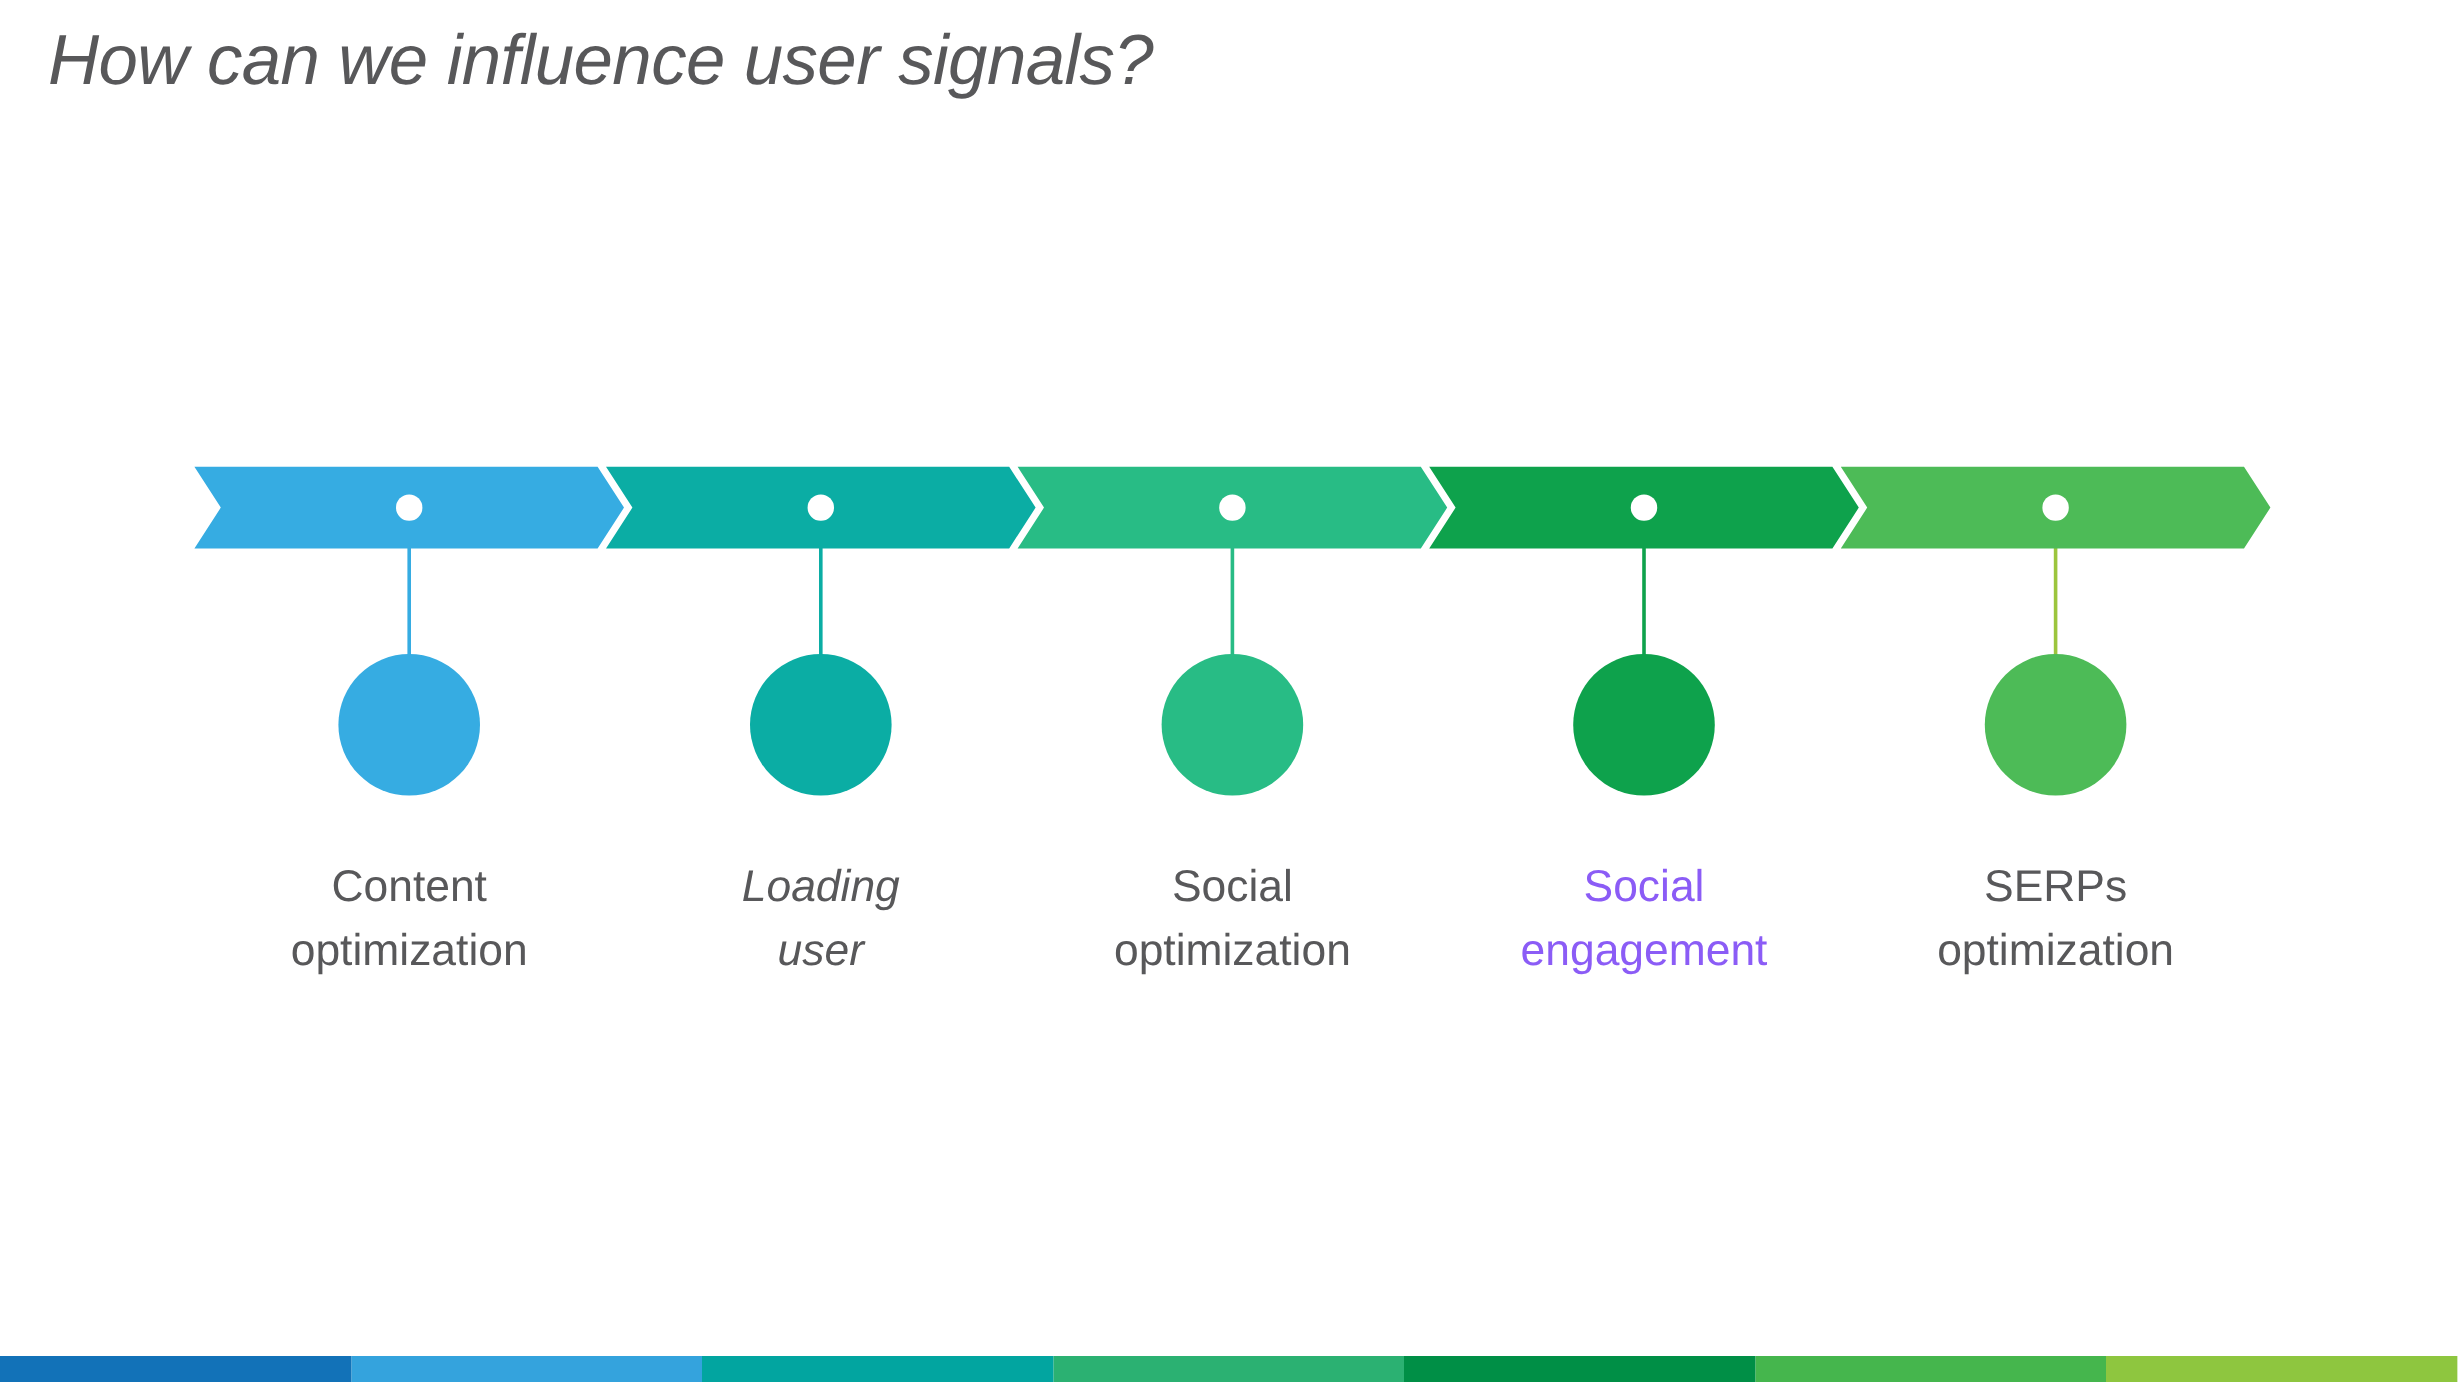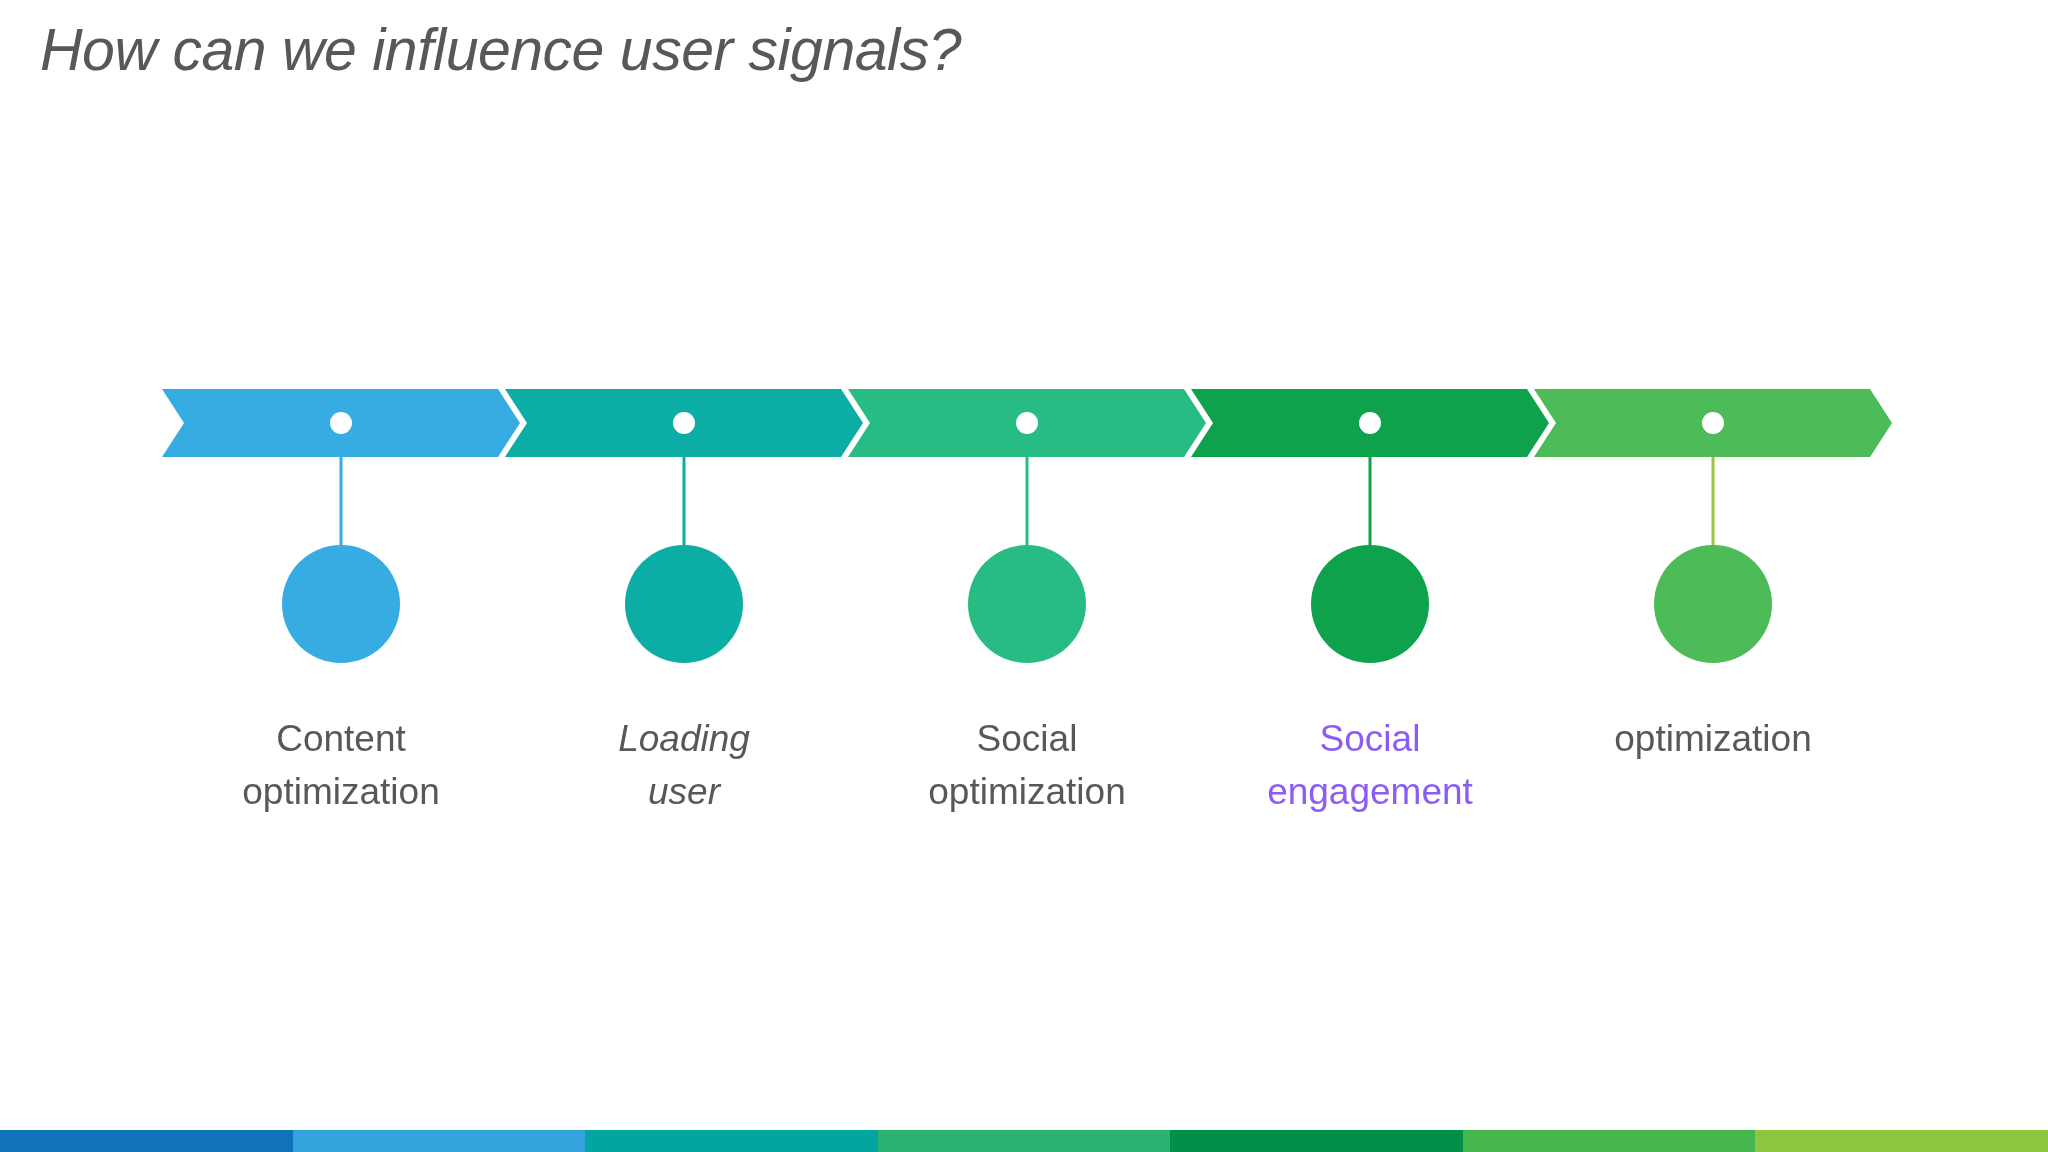--- a/index.html
+++ b/index.html
@@ -106,20 +106,21 @@
     </div>
     <div class="step-label" style="color: rgb(88, 88, 90);">
       <span>Social</span>
       <span>optimization</span>
     </div>
     <div class="step-label" style="color: #8b5cf6;">
       <span>Social</span>
       <span>engagement</span>
     </div>
     <div class="step-label" style="color: rgb(88, 88, 90);">
+      <span>SERPs</span>
       <span>optimization</span>
     </div>
   </div>
 
   <div class="footer-bar" id="footer-bar">
       <div style="background: rgb(18, 114, 184);"></div>
       <div style="background: rgb(52, 163, 221);"></div>
       <div style="background: rgb(2, 165, 160);"></div>
       <div style="background: rgb(43, 177, 114);"></div>
       <div style="background: rgb(0, 143, 70);"></div>

